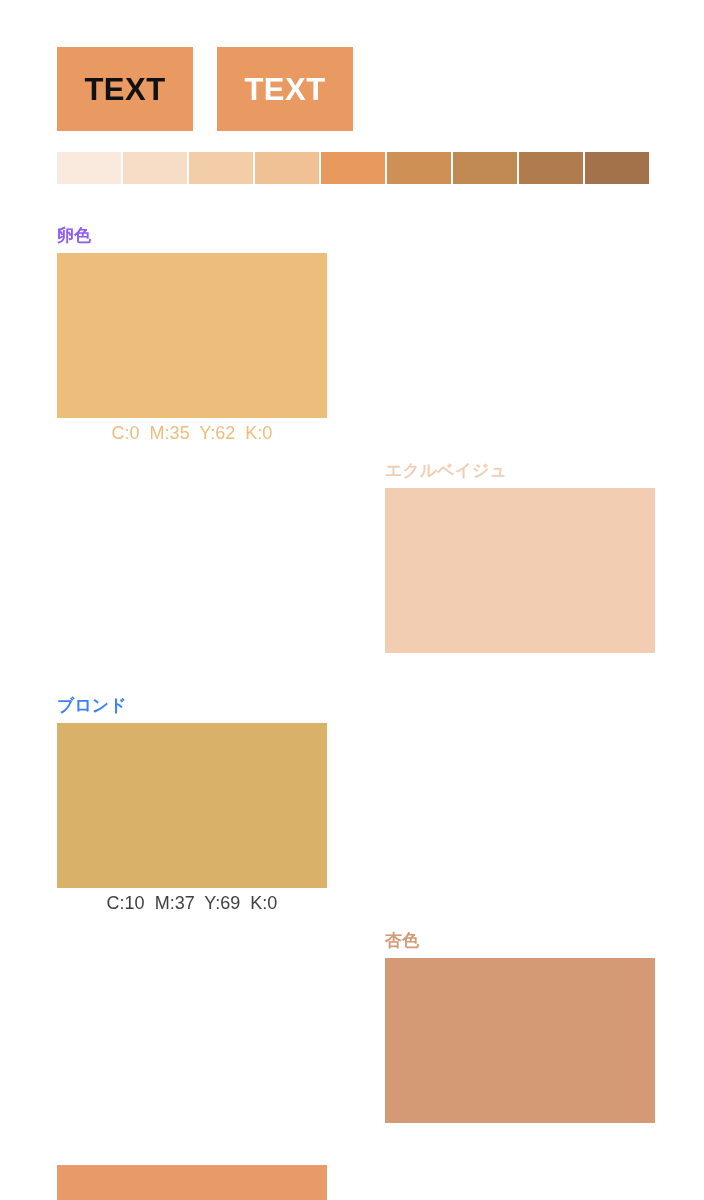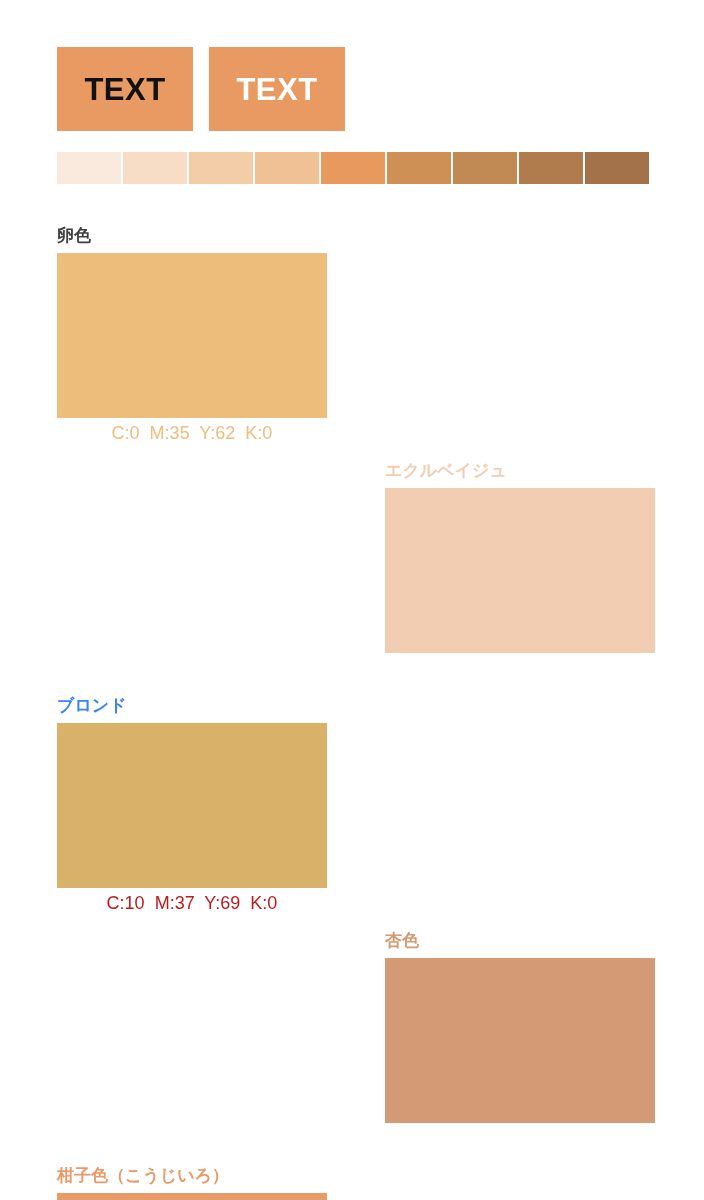--- a/index.html
+++ b/index.html
@@ -14,21 +14,21 @@
     font-family: "Liberation Sans", "DejaVu Sans", sans-serif;
     overflow: hidden;
   }
 
   
   #text-demo-row {
     position: absolute;
     left: 57px;
     top: 47px;
     display: flex;
-    gap: 16px;
+    gap: 24px;
   }
   .text-demo-box {
     width: 136px;
     height: 84px;
     display: flex;
     align-items: center;
     justify-content: center;
   }
   .text-demo-label {
     font-size: 31px;
@@ -110,34 +110,33 @@
     <div class="tone-chip" style="background: rgb(239, 193, 149);"></div>
     <div class="tone-chip" style="background: rgb(232, 154, 94);"></div>
     <div class="tone-chip" style="background: rgb(207, 144, 86);"></div>
     <div class="tone-chip" style="background: rgb(193, 138, 85);"></div>
     <div class="tone-chip" style="background: rgb(176, 124, 77);"></div>
     <div class="tone-chip" style="background: rgb(163, 113, 74);"></div>
   </div>
 
 <div id="color-grid">
     <div class="color-card col-left">
-      <div class="card-name" style="color: #404040; font-family: Liberation Serif, serif;">卵色</div>
+      <div class="card-name" style="color: #8b5cf6; font-family: Liberation Serif, serif;">卵色</div>
       <div class="card-swatch" style="background: rgb(237, 189, 124);"></div>
       <div class="card-cmyk" style="color: rgb(237, 189, 124);">C:0  M:35  Y:62  K:0</div>
     </div>
     <div class="color-card col-right">
       <div class="card-name" style="color: rgb(242, 205, 178);">エクルベイジュ</div>
       <div class="card-swatch" style="background: rgb(242, 205, 178);"></div>
     </div>
     <div class="color-card col-left">
       <div class="card-name" style="color: #3b82f6;">ブロンド</div>
       <div class="card-swatch" style="background: rgb(217, 177, 105);"></div>
-      <div class="card-cmyk" style="color: #b91c1c;">C:10  M:37  Y:69  K:0</div>
+      <div class="card-cmyk" style="color: #404040;">C:10  M:37  Y:69  K:0</div>
     </div>
     <div class="color-card col-right">
       <div class="card-name" style="color: rgb(212, 154, 118);">杏色</div>
       <div class="card-swatch" style="background: rgb(212, 154, 118);"></div>
     </div>
     <div class="color-card col-left">
-      <div class="card-name" style="color: rgb(232, 154, 104);">柑子色（こうじいろ）</div>
       <div class="card-swatch" style="background: rgb(232, 154, 104);"></div>
     </div>
   </div>
 
 </body></html>

